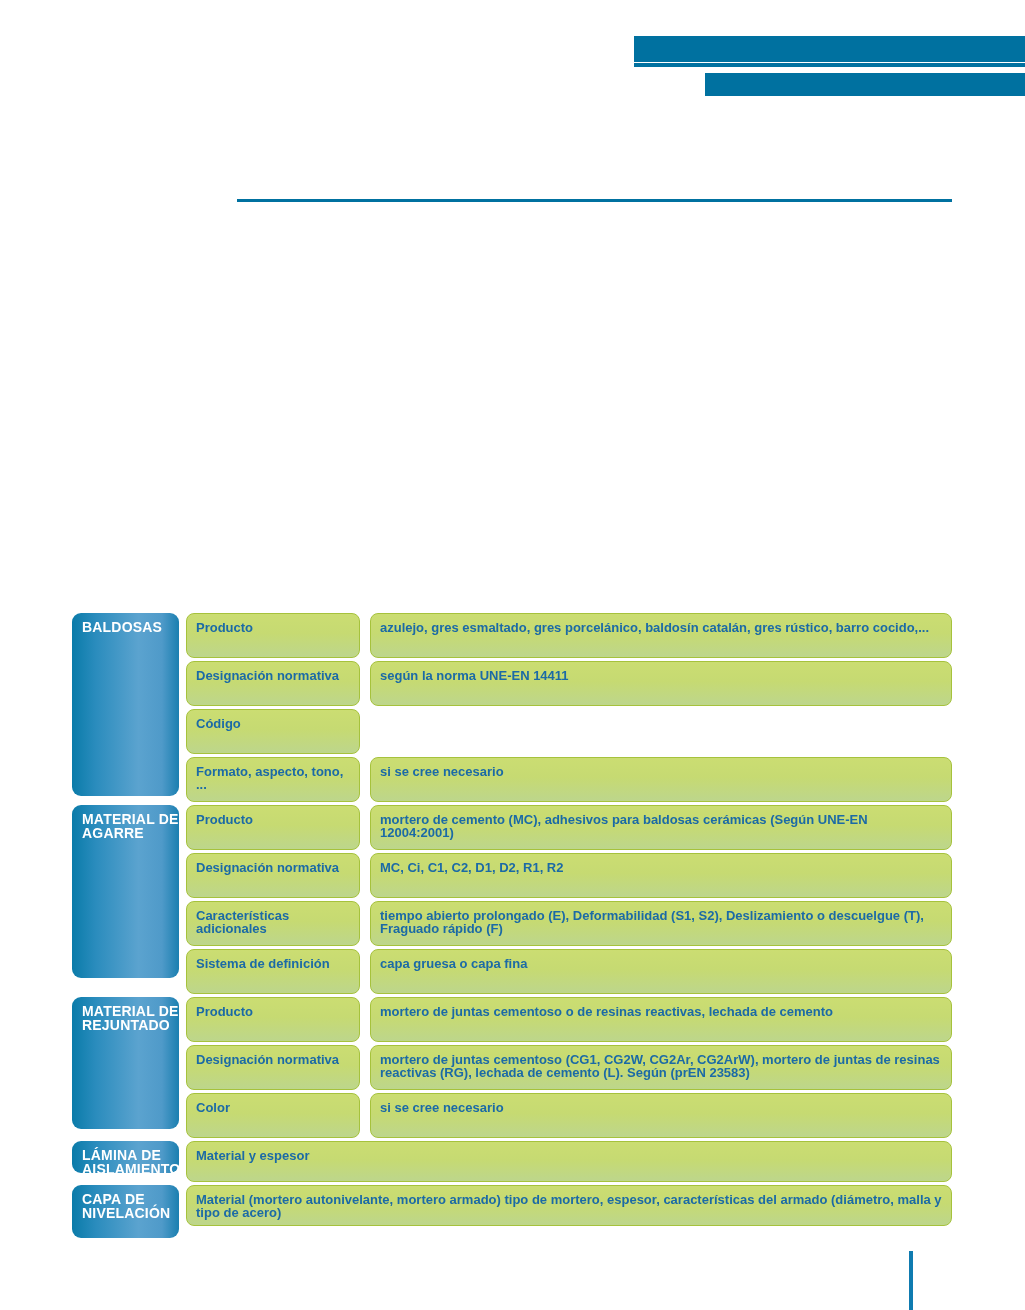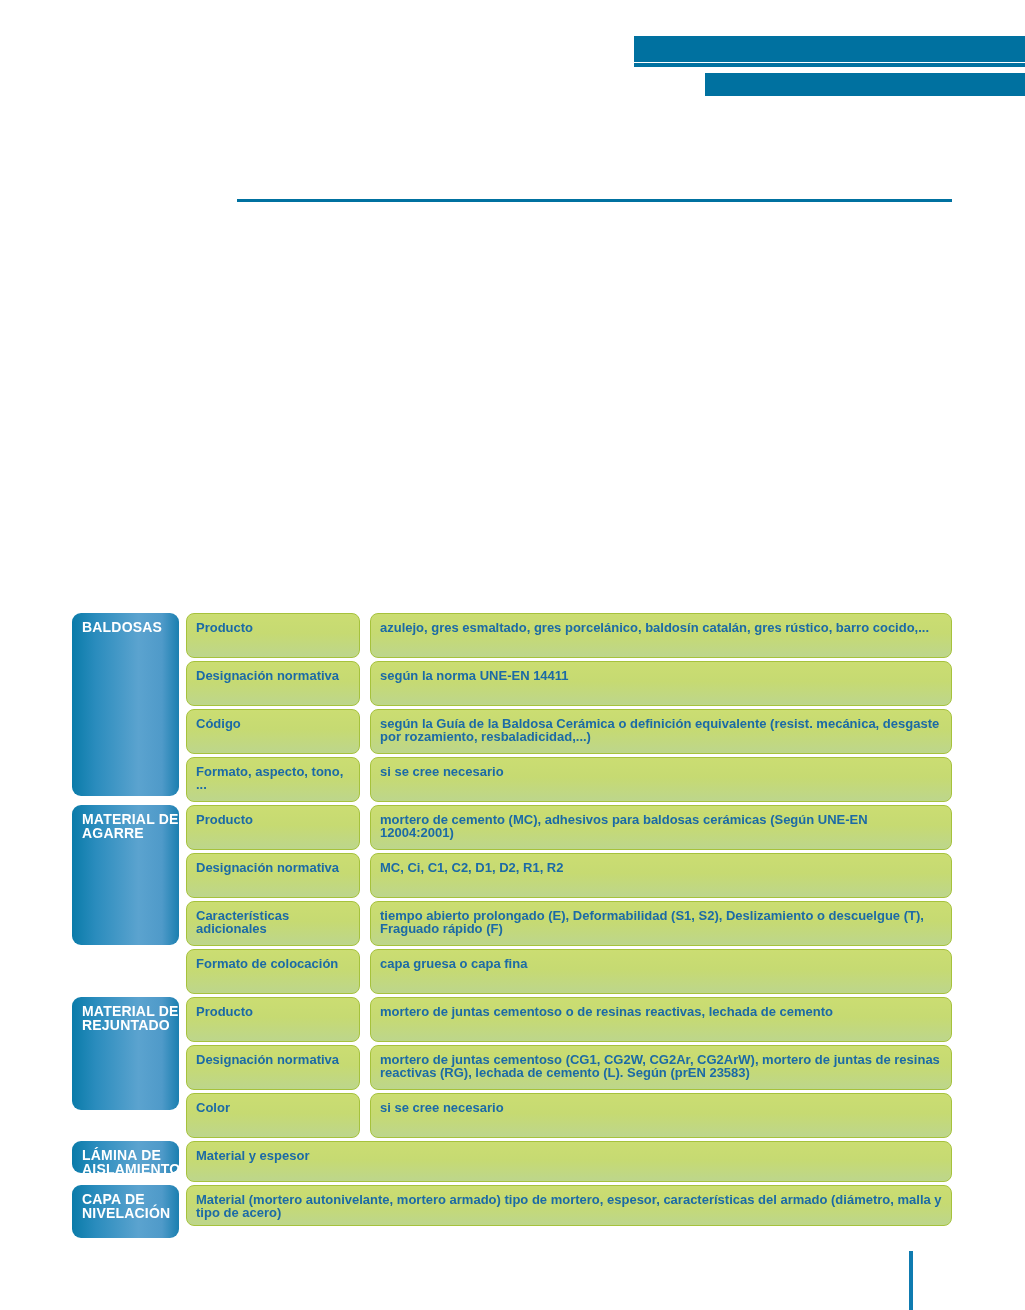--- a/index.html
+++ b/index.html
@@ -94,22 +94,22 @@
   .cell-value{
     flex:1 1 auto;
     min-height:45px;
   }
 
   
   .row-full .cell-value{ flex:1 1 auto; }
 
   
   .sec-h4 .cat-box{ height:183px; }
-  .sec-h4b .cat-box{ height:140px; }
-  .sec-h3 .cat-box{ height:113px; }
+  .sec-h4b .cat-box{ height:173px; }
+  .sec-h3 .cat-box{ height:132px; }
   .sec-h1 .cat-box{ height:32px; }
   .sec-h1b .cat-box{ height:53px; }
 
   .sec-h1 .rows .cell-value,
   .sec-h1b .rows .cell-value{ min-height:41px; }
 </style>
 </head>
 <body>
 
 <div class="hdr-bar-1"></div>
@@ -126,21 +126,20 @@
       <div class="row">
         <div class="cell cell-label">Producto</div>
         <div class="cell cell-value">azulejo, gres esmaltado, gres porcelánico, baldosín catalán, gres rústico, barro cocido,...</div>
       </div>
       <div class="row">
         <div class="cell cell-label">Designación normativa</div>
         <div class="cell cell-value">según la norma UNE-EN 14411</div>
       </div>
       <div class="row">
         <div class="cell cell-label">Código</div>
-        <div class="cell cell-value">según la Guía de la Baldosa Cerámica o definición equivalente (resist. mecánica, desgaste por rozamiento, resbaladicidad,...)</div>
       </div>
       <div class="row">
         <div class="cell cell-label">Formato, aspecto, tono, ...</div>
         <div class="cell cell-value">si se cree necesario</div>
       </div>
     </div>
   </div>
 
   <div class="section sec-h4b">
     <div class="cat-box">MATERIAL DE AGARRE</div>
@@ -151,21 +150,21 @@
       </div>
       <div class="row">
         <div class="cell cell-label">Designación normativa</div>
         <div class="cell cell-value">MC, Ci, C1, C2, D1, D2, R1, R2</div>
       </div>
       <div class="row">
         <div class="cell cell-label">Características adicionales</div>
         <div class="cell cell-value">tiempo abierto prolongado (E), Deformabilidad (S1, S2), Deslizamiento o descuelgue (T), Fraguado rápido (F)</div>
       </div>
       <div class="row">
-        <div class="cell cell-label">Formato de colocación</div>
+        <div class="cell cell-label">Sistema de definición</div>
         <div class="cell cell-value">capa gruesa o capa fina</div>
       </div>
     </div>
   </div>
 
   <div class="section sec-h3">
     <div class="cat-box">MATERIAL DE REJUNTADO</div>
     <div class="rows">
       <div class="row">
         <div class="cell cell-label">Producto</div>

